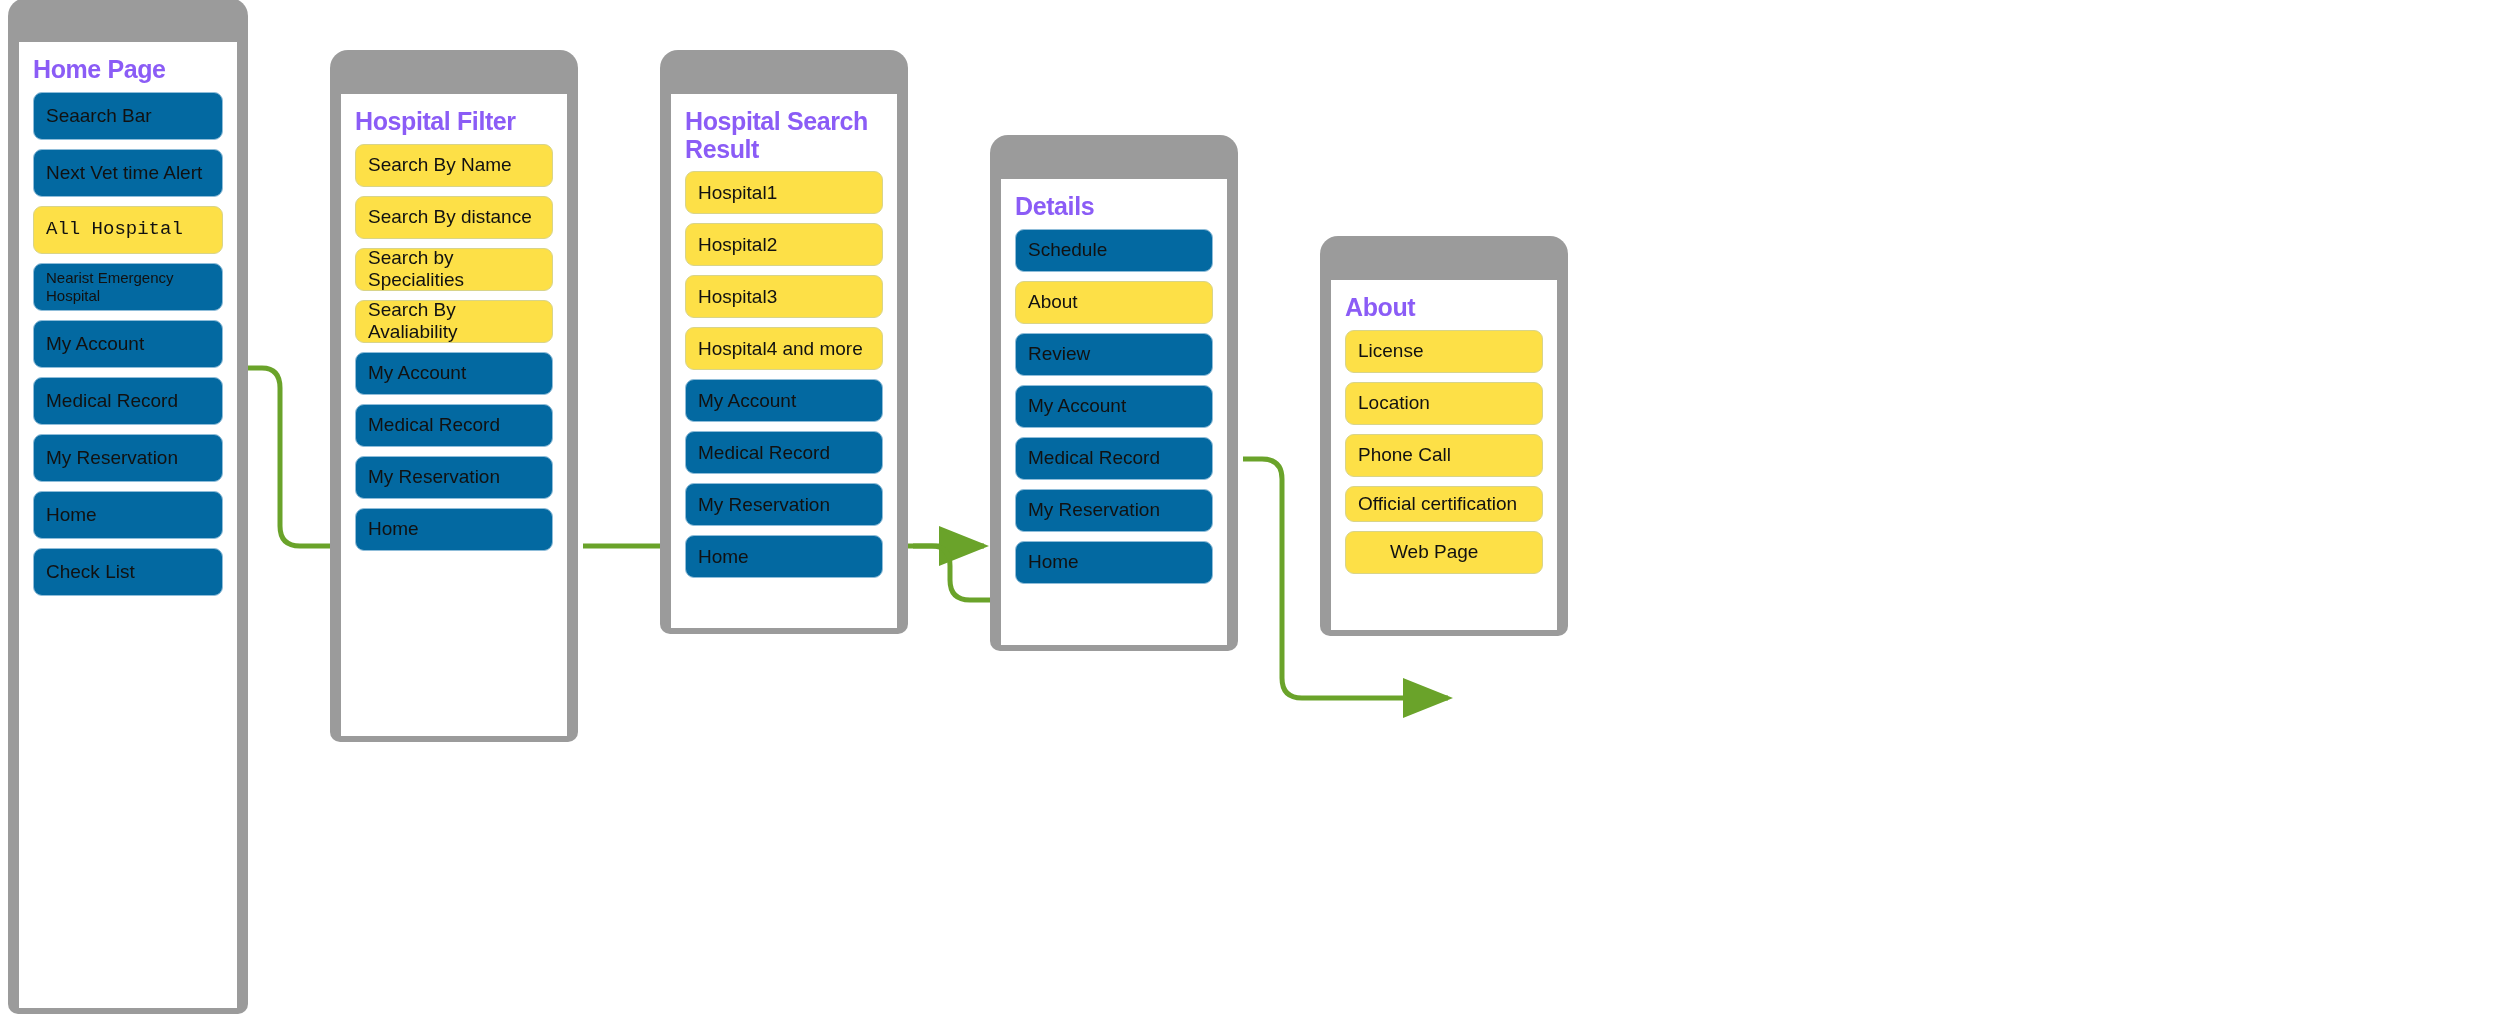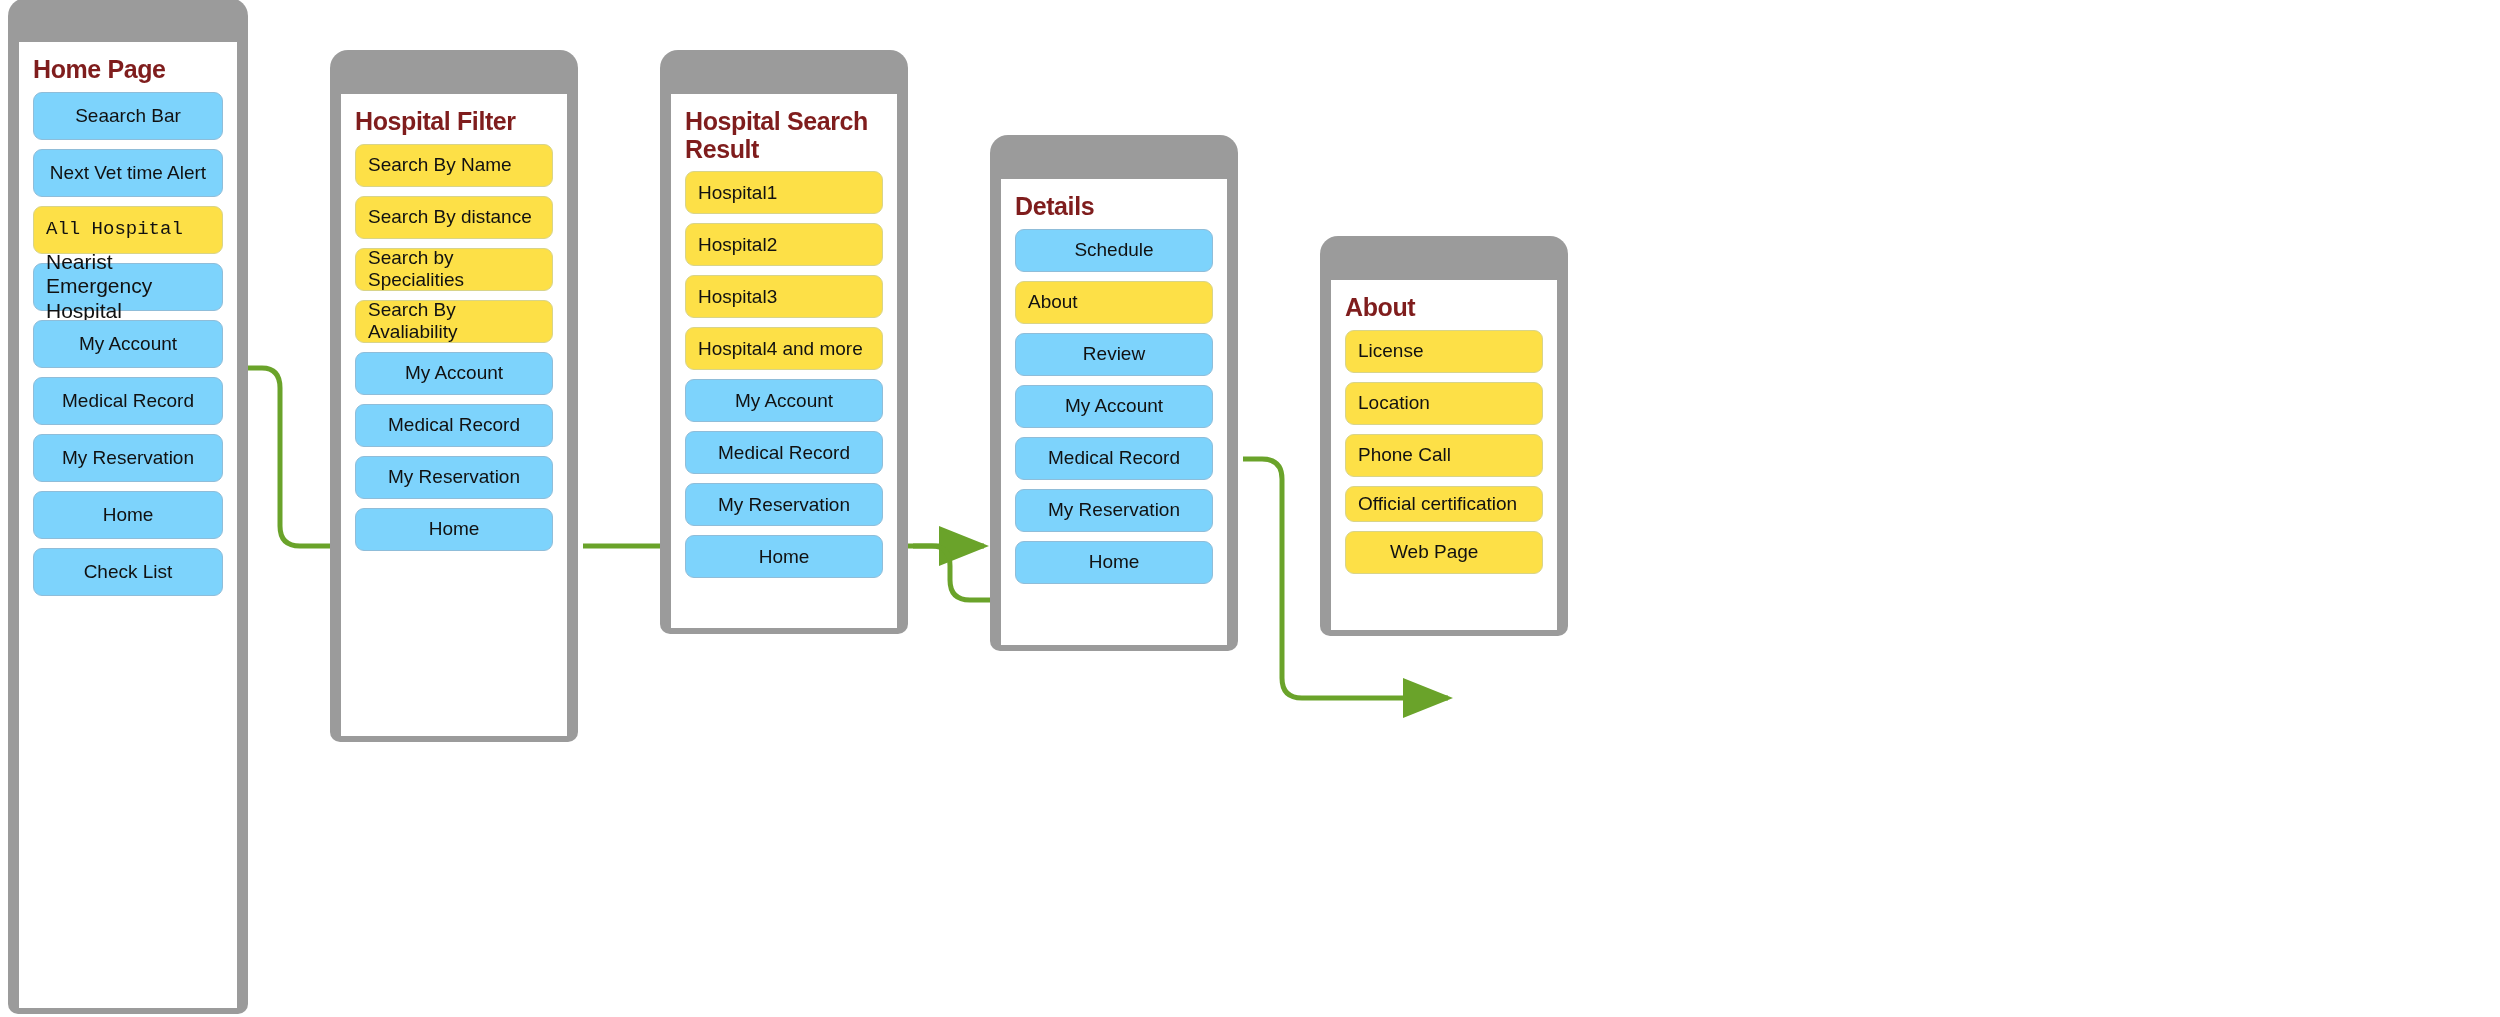--- a/index.html
+++ b/index.html
@@ -1,24 +1,24 @@
 <!DOCTYPE html>
 <html><head>
 <meta charset="utf-8">
 <style>
   html,body{margin:0;padding:0;}
   body{width:2500px;height:1017px;background:#ffffff;font-family:"Liberation Sans",sans-serif;overflow:hidden;position:relative;}
   #stage{position:absolute;left:0;top:0;width:2500px;height:1017px;}
   .phone{position:absolute;background:#9b9b9b;border-radius:18px 18px 10px 10px;box-sizing:border-box;padding:0;box-shadow:0 0 0 0 rgba(0,0,0,0);}
   .phone .screen{position:absolute;left:11px;right:11px;top:44px;bottom:6px;background:#ffffff;box-sizing:border-box;padding:0 14px;overflow:hidden;}
-  .ptitle{font-weight:bold;color:#7f1d1d;letter-spacing:-0.4px;margin:0;padding:14px 0 8px 0;line-height:1.1;}
+  .ptitle{font-weight:bold;color:#8b5cf6;letter-spacing:-0.4px;margin:0;padding:14px 0 8px 0;line-height:1.1;}
   .pill{box-sizing:border-box;border-radius:9px;display:flex;align-items:center;padding:0 12px;font-size:19px;color:#111;line-height:1.15;border:1px solid rgba(0,0,0,0.18);}
-  .pill.blue{background:#7dd3fc;border-color:#8fbdd9;justify-content:center;}
+  .pill.blue{background:#0369a1;border-color:#8fbdd9;}
   .pill.yellow{background:#fde047;border-color:#d8d48a;}
-  .pill.small{font-size:21px;}
+  .pill.small{font-size:15px;}
   svg.links{position:absolute;left:0;top:0;width:2500px;height:1017px;pointer-events:none;}
 </style>
 </head>
 <body>
 
 <div id="stage">
 
   <svg class="links" viewBox="0 0 2500 1017">
     <defs>
       <marker id="ah" markerWidth="10" markerHeight="8" refX="9" refY="4" orient="auto" markerUnits="strokeWidth">

